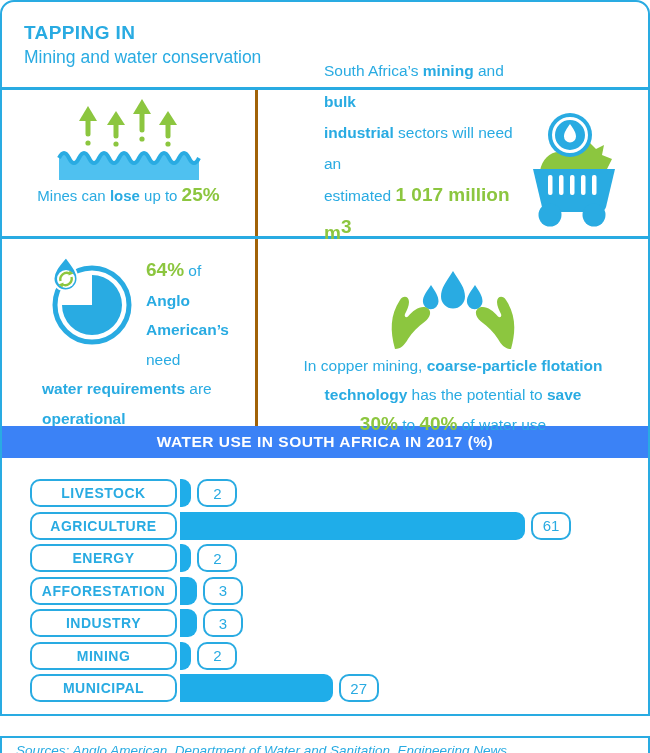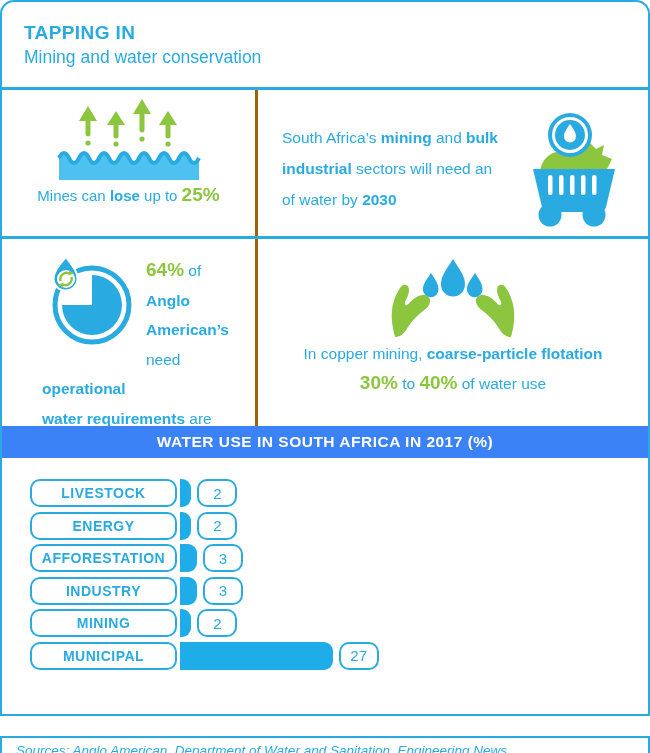--- a/index.html
+++ b/index.html
@@ -28,29 +28,29 @@
   
   .grid-row { display:grid; grid-template-columns:256px 1fr; border-top:3px solid #29ABE2; }
   .panel { background:#fff; }
   .panel-left { border-right:3px solid #a16207; }
   .row1 .panel { height:146px; }
   .row2 .panel { height:187px; }
 
   .panel-evaporation { text-align:center; padding-top:8px; }
   .panel-evaporation .rich-line { font-size:15px; line-height:29px; }
 
-  .panel-demand { display:flex; align-items:center; padding:10px 24px 0 24px; }
+  .panel-demand { display:flex; align-items:center; padding:10px 24px 0 24px;margin-left:42px; }
   .panel-demand .text { flex:1; }
   .panel-demand .rich-line { font-size:15.5px; line-height:31px; text-align:left; }
 
   .panel-recycle { padding:16px 18px 0 40px; overflow:hidden; }
   .panel-recycle .icon-wrap { float:left; margin:2px 14px 6px 2px; }
   .panel-recycle .rich-line { font-size:15.5px; line-height:29.5px; font-weight:bold; text-align:left; }
 
-  .panel-flotation { text-align:center; padding-top:8px; }
+  .panel-flotation { text-align:center; padding-top:20px; }
   .panel-flotation .rich-line { font-size:15.5px; line-height:29px; }
 
   .rich-line .b { font-weight:bold; }
   .rich-line .g { color:#8CC63F; font-weight:bold; font-size:19px; }
   .rich-line sup { font-size:11px; vertical-align:super; }
   .panel-recycle .rich-line .nb { font-weight:normal; }
 
   
   .banner {
     background:#3b82f6; color:#fff; height:32px; margin-top:0;
@@ -128,20 +128,21 @@
         </span>
         <div>
             <div class="rich-line"><span>Mines can </span><span class="b">lose</span><span> up to </span><span class="b g">25%</span></div>
           </div>
       </div>
 
       <div class="panel panel-demand">
         <div class="text">
             <div class="rich-line"><span>South Africa’s </span><span class="b">mining</span><span> and </span><span class="b">bulk</span></div>
             <div class="rich-line"><span class="b">industrial</span><span> sectors will need an</span></div>
+            <div class="rich-line"><span>estimated </span><span class="b g">1 017 million m</span><sup class="b g">3</sup></div>
             <div class="rich-line"><span>of water by </span><span class="b">2030</span></div>
           </div>
         <span>
           <svg width="96" height="118" viewBox="0 0 96 118" style="margin-right:2px;">
 
             <path d="M14,62 C16,48 28,40 38,44 L44,36 L56,42 L62,32 L70,40 L78,36 L76,46 L86,50 L80,62 Z" fill="#8CC63F"></path>
 
             <circle cx="44" cy="26" r="22" fill="#29ABE2"></circle>
             <circle cx="44" cy="26" r="16.5" fill="none" stroke="#ffffff" stroke-width="3"></circle>
             <path d="M44,15 C47.5,20 50,23.5 50,27.5 a6,6 0 1,1 -12,0 C38,23.5 40.5,20 44,15 Z" fill="#ffffff"></path>
@@ -178,55 +179,61 @@
             </g>
             <g fill="#8CC63F">
               <polygon points="25.5,13.5 29.5,16.5 24.5,18.5"></polygon>
               <polygon points="18.5,30.5 14.5,27.5 19.5,25.5"></polygon>
             </g>
           </svg>
         </span>
         <div>
             <div class="rich-line"><span class="b g">64%</span><span class="nb"> of </span><span class="b">Anglo</span></div>
             <div class="rich-line"><span class="b">American’s</span><span class="nb"> need</span></div>
+            <div class="rich-line"><span class="b">water requirements</span><span class="nb"> are</span></div>
             <div class="rich-line"><span class="b">operational</span></div>
-            <div class="rich-line"><span class="b">water requirements</span><span class="nb"> are</span></div>
           </div>
       </div>
 
       <div class="panel panel-flotation">
         <span>
           <svg width="132" height="92" viewBox="0 0 132 92" style="margin:0 auto;">
 
             <path d="M66,12 C73,23 78,29 78,37.5 a12,12 0 1,1 -24,0 C54,29 59,23 66,12 Z" fill="#29ABE2"></path>
             <path d="M44,26 C48.5,33 51.5,37 51.5,42.5 a7.8,7.8 0 1,1 -15.6,0 C35.9,37 39.5,33 44,26 Z" fill="#29ABE2"></path>
             <path d="M88,26 C92.5,33 95.5,37 95.5,42.5 a7.8,7.8 0 1,1 -15.6,0 C79.9,37 83.5,33 88,26 Z" fill="#29ABE2"></path>
 
             <path d="M8,90 C3,72 3,56 13,41 C16,36 22,37 22,43 C22,47 20,51 18,55 C17,57.5 19,59.5 21,57.5 C27,50.5 35,45.5 41,49.5 C45,52.5 43,58.5 38,62.5 C31,67.5 25,73.5 21,80 C17.5,86 14,90 8,90 Z" fill="#8CC63F"></path>
 
             <path d="M124,90 C129,72 129,56 119,41 C116,36 110,37 110,43 C110,47 112,51 114,55 C115,57.5 113,59.5 111,57.5 C105,50.5 97,45.5 91,49.5 C87,52.5 89,58.5 94,62.5 C101,67.5 107,73.5 111,80 C114.5,86 118,90 124,90 Z" fill="#8CC63F"></path>
           </svg>
         </span>
         <div>
             <div class="rich-line"><span>In copper mining, </span><span class="b">coarse-particle flotation</span></div>
+            <div class="rich-line"><span class="b">technology</span><span> has the potential to </span><span class="b">save</span></div>
             <div class="rich-line"><span class="b g">30%</span><span> to </span><span class="b g">40%</span><span> of water use</span></div>
           </div>
       </div>
     </div>
 
     <div class="banner">
       <span>WATER USE IN SOUTH AFRICA IN 2017 (%)</span>
     </div>
 
     <div class="chart-area">
       <div>
           <div class="chart-row">
             <div class="label-box">LIVESTOCK</div>
             <div class="bar" style="width: 11.3px; background: rgb(31, 173, 233);"></div>
             <div class="value-box">2</div>
+          </div>
+          <div class="chart-row">
+            <div class="label-box">AGRICULTURE</div>
+            <div class="bar" style="width: 345px; background: rgb(31, 173, 233);"></div>
+            <div class="value-box">61</div>
           </div>
           <div class="chart-row">
             <div class="label-box">ENERGY</div>
             <div class="bar" style="width: 11.3px; background: rgb(31, 173, 233);"></div>
             <div class="value-box">2</div>
           </div>
           <div class="chart-row">
             <div class="label-box">AFFORESTATION</div>
             <div class="bar" style="width: 17px; background: rgb(31, 173, 233);"></div>
             <div class="value-box">3</div>

